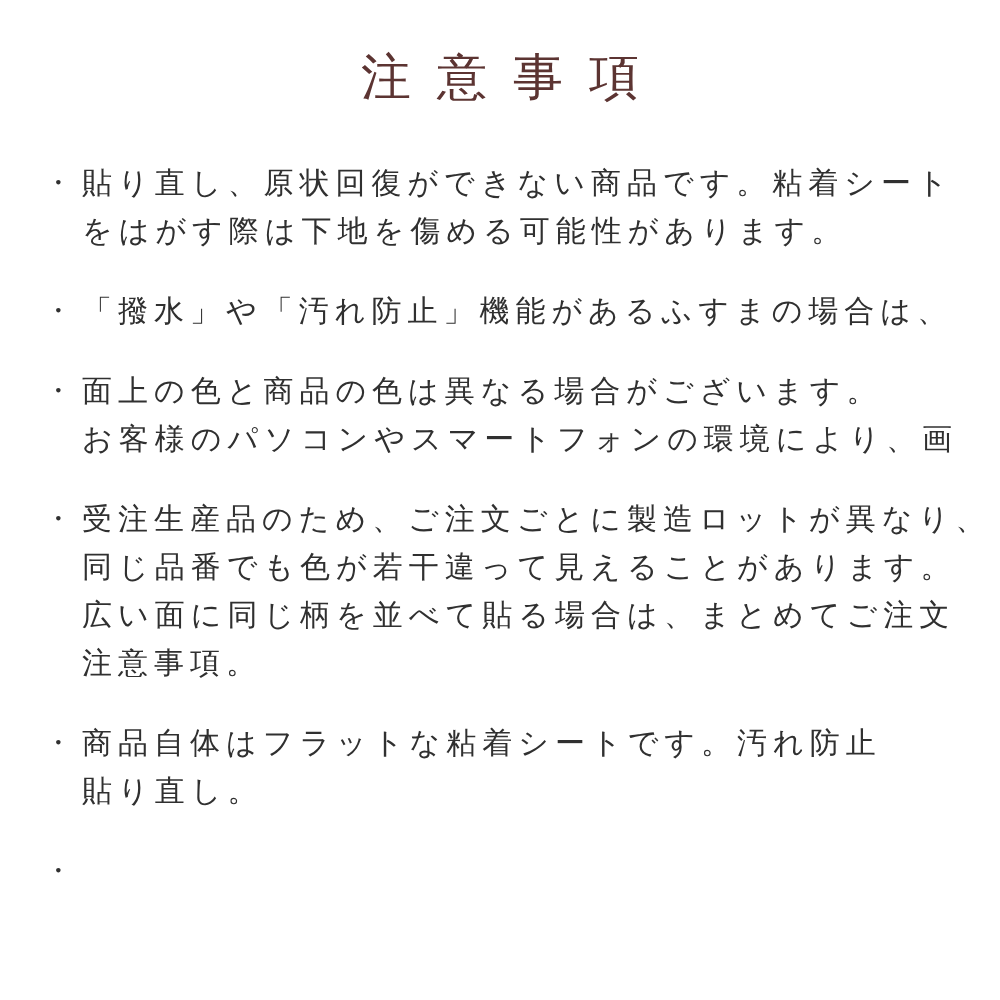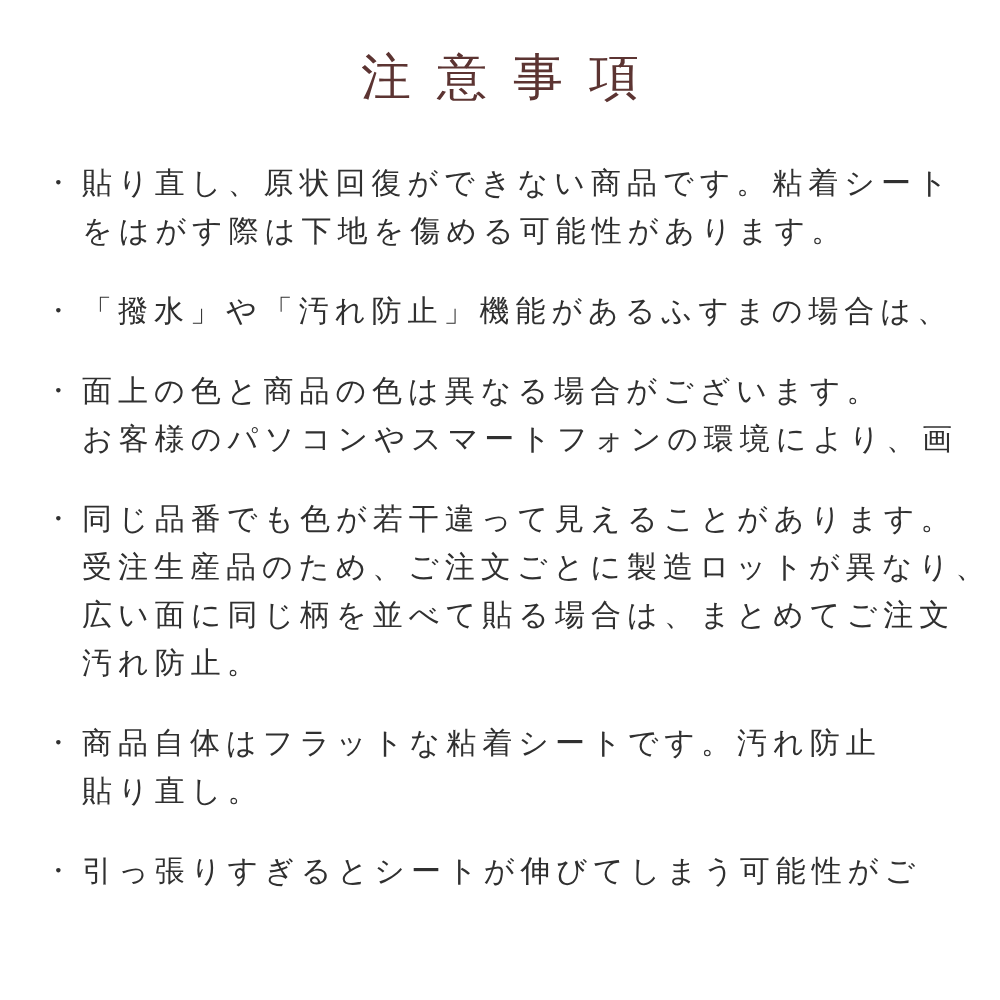--- a/index.html
+++ b/index.html
@@ -75,32 +75,31 @@
     </div>
 
     <div class="notice">
       <span class="bullet">・</span>
       <div class="notice-line">面上の色と商品の色は異なる場合がございます。</div>
       <div class="notice-line">お客様のパソコンやスマートフォンの環境により、画</div>
     </div>
 
     <div class="notice">
       <span class="bullet">・</span>
+      <div class="notice-line">受注生産品のため、ご注文ごとに製造ロットが異なり、</div>
       <div class="notice-line">同じ品番でも色が若干違って見えることがあります。</div>
-      <div class="notice-line">受注生産品のため、ご注文ごとに製造ロットが異なり、</div>
       <div class="notice-line">広い面に同じ柄を並べて貼る場合は、まとめてご注文</div>
-      <div class="notice-line">汚れ防止。</div>
+      <div class="notice-line">注意事項。</div>
     </div>
 
     <div class="notice">
       <span class="bullet">・</span>
       <div class="notice-line">商品自体はフラットな粘着シートです。汚れ防止</div>
       <div class="notice-line">貼り直し。</div>
     </div>
 
     <div class="notice">
       <span class="bullet">・</span>
-      <div class="notice-line">引っ張りすぎるとシートが伸びてしまう可能性がご</div>
     </div>
 
   </div>
 
 </div>
 
 </body></html>

